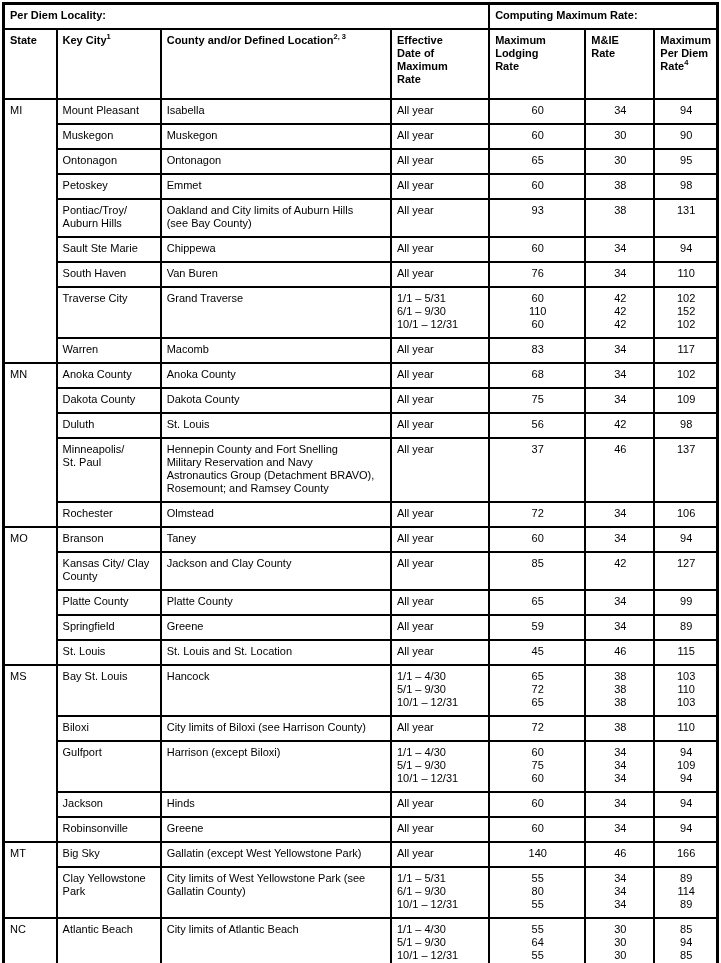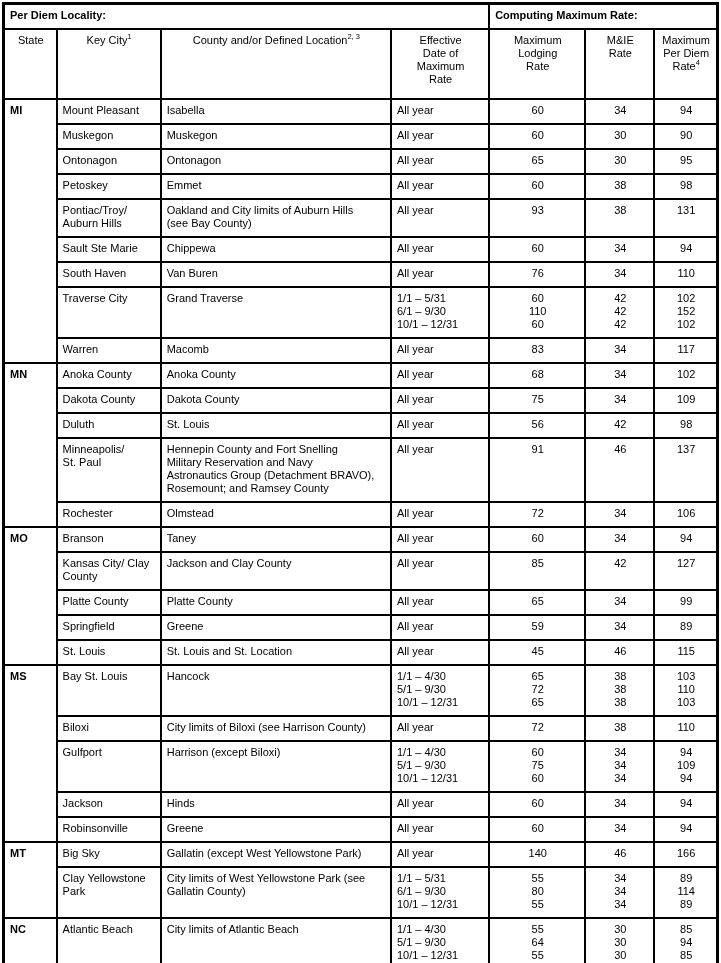--- a/index.html
+++ b/index.html
@@ -29,26 +29,26 @@
     font-size: 11px;
     line-height: 13px;
     overflow: hidden;
   }
   th.band {
     font-weight: bold;
     text-align: left;
     padding: 4px 5px 5px 5px;
   }
   th.colhead {
-    font-weight: normal;
-    text-align: center;
+    font-weight: bold;
+    text-align: left;
     white-space: pre-line;
     height: 58px;
   }
-  td.statecell { font-weight: bold; margin-left: 24px; }
+  td.statecell { font-weight: normal; margin-left: 24px; }
   td.pre  { white-space: pre-line; }
   td.c    { text-align: center; white-space: pre-line; }
   sup {
     font-size: 7.5px;
     line-height: 0;
     vertical-align: super;
   }
   tr.datarow { height: 25px; }
 </style>
 </head>
@@ -198,21 +198,21 @@
           <td class="c">98</td>
         </tr>
         <tr class="datarow">
           <td class="pre">Minneapolis/
 St. Paul</td>
           <td class="pre">Hennepin County and Fort Snelling
 Military Reservation and Navy
 Astronautics Group (Detachment BRAVO),
 Rosemount; and Ramsey County</td>
           <td class="pre">All year</td>
-          <td class="c">91</td>
+          <td class="c">37</td>
           <td class="c">46</td>
           <td class="c">137</td>
         </tr>
         <tr class="datarow">
           <td class="pre">Rochester</td>
           <td class="pre">Olmstead</td>
           <td class="pre">All year</td>
           <td class="c">72</td>
           <td class="c">34</td>
           <td class="c">106</td>

